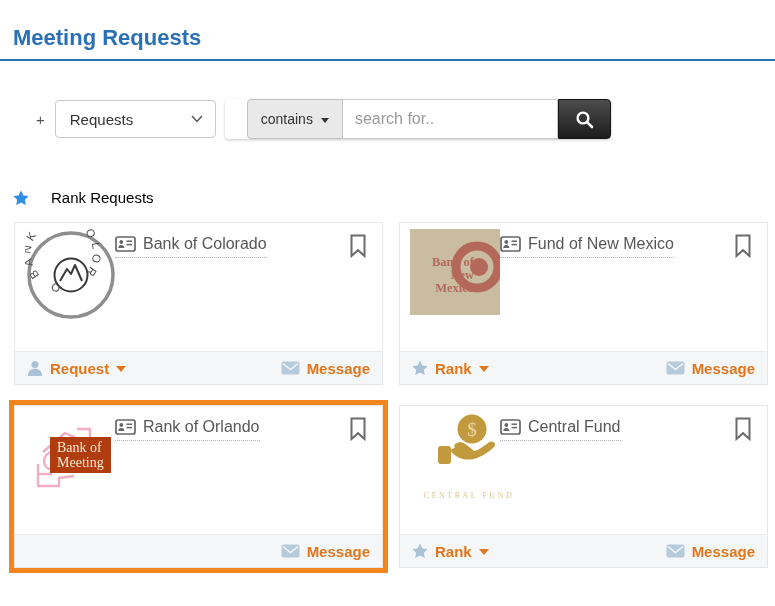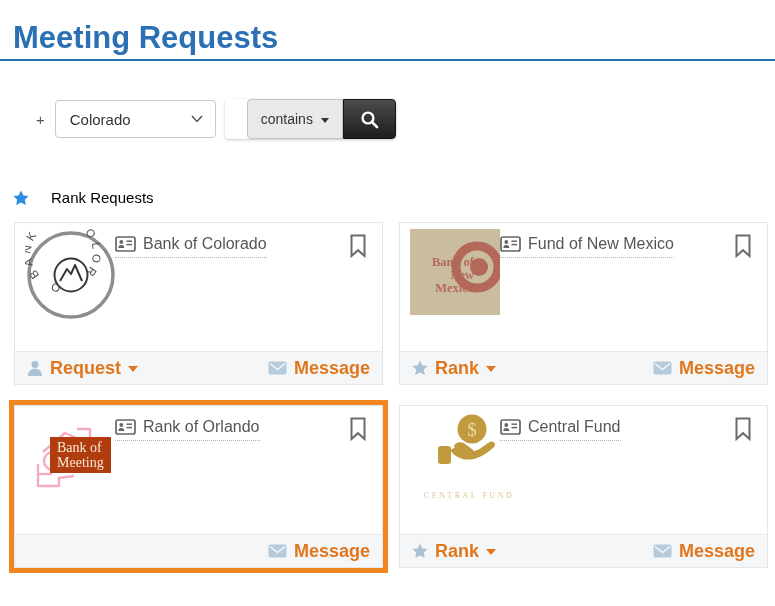--- a/index.html
+++ b/index.html
@@ -4,21 +4,21 @@
 <style>
   html,body{margin:0;padding:0;}
   body{
     width:775px;height:606px;background:#fff;overflow:hidden;
     font-family:"Liberation Sans","DejaVu Sans",sans-serif;
     position:relative;
   }
   
   .page-title{
     margin:0;padding:24px 0 7px 13px;
-    font-size:31px;font-weight:bold;color:#2b70b4;
+    font-size:22px;font-weight:bold;color:#2b70b4;
     border-bottom:2px solid #2272b4;line-height:28px;
   }
   
   .filter-bar{display:flex;align-items:center;margin:38px 0 0 36px;}
   .add-filter{color:#555;font-size:15px;margin-right:10px;cursor:pointer;}
   .field-select{
     width:133px;height:36px;border:1px solid #c9c9c9;border-radius:4px;
     display:flex;align-items:center;justify-content:space-between;
     padding:0 12px 0 14px;font-size:15px;color:#333;background:#fff;
     margin-right:9px;cursor:pointer;box-sizing:content-box;
@@ -60,21 +60,21 @@
   .card-title{
     position:absolute;left:100px;top:12px;display:flex;align-items:center;gap:7px;
     padding-bottom:4px;border-bottom:1px dotted #b3b3b3;
     font-size:16px;color:#565656;cursor:pointer;
   }
   .bookmark{position:absolute;right:15px;top:11px;cursor:pointer;}
   .card-footer{
     height:32px;background:#f4f6f7;border-top:1px solid #e9eaec;
     display:flex;align-items:center;justify-content:space-between;padding:0 12px;
   }
-  .footer-action{display:flex;align-items:center;gap:7px;color:#e1771d;font-weight:bold;font-size:18px;cursor:pointer;}
+  .footer-action{display:flex;align-items:center;gap:7px;color:#e1771d;font-weight:bold;font-size:15px;cursor:pointer;}
   .caret-orange{width:0;height:0;border-left:5px solid transparent;border-right:5px solid transparent;border-top:6px solid #e1771d;margin-top:2px;}
   
   .logo-nm{width:90px;height:86px;background:#c9bca1;position:relative;overflow:hidden;}
   .logo-nm .nm-text{
     position:absolute;left:4px;top:27px;width:60px;text-align:right;
     font-family:"Liberation Serif","DejaVu Serif",serif;font-weight:bold;
     font-size:12.5px;line-height:13px;color:#b4685a;
   }
   .logo-orl{width:95px;height:78px;position:relative;}
   .orl-label{
@@ -89,30 +89,31 @@
   }
 </style>
 </head>
 <body>
 
 <h1 class="page-title">Meeting Requests</h1>
 
 <div class="filter-bar">
   <span class="add-filter">+</span>
   <div class="field-select">
-    <span>Colorado</span>
+    <span>Requests</span>
     <svg width="12" height="8" viewBox="0 0 12 8">
       <path d="M1,1 L6,6.5 L11,1" stroke="#555" stroke-width="1.5" fill="none"></path>
     </svg>
   </div>
   <div class="search-group">
     <div class="operator-btn">
       <span>contains</span>
       <span class="caret-dark"></span>
     </div>
+    <input class="search-input" type="text" placeholder="search for.." style="">
     <div class="search-btn">
       <svg width="19" height="19" viewBox="0 0 19 19">
         <circle cx="8" cy="8" r="5.4" stroke="#fff" stroke-width="2.4" fill="none"></circle>
         <line x1="12.3" y1="12.3" x2="17" y2="17" stroke="#fff" stroke-width="2.6" stroke-linecap="round"></line>
       </svg>
     </div>
   </div>
 </div>
 
 <div class="rank-link">

